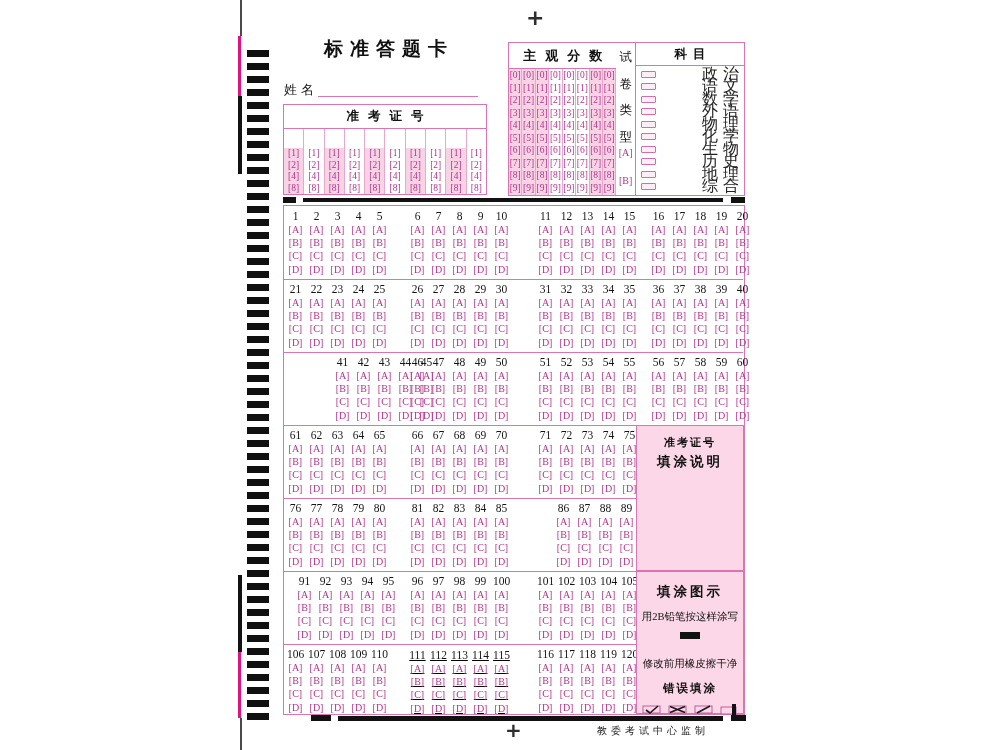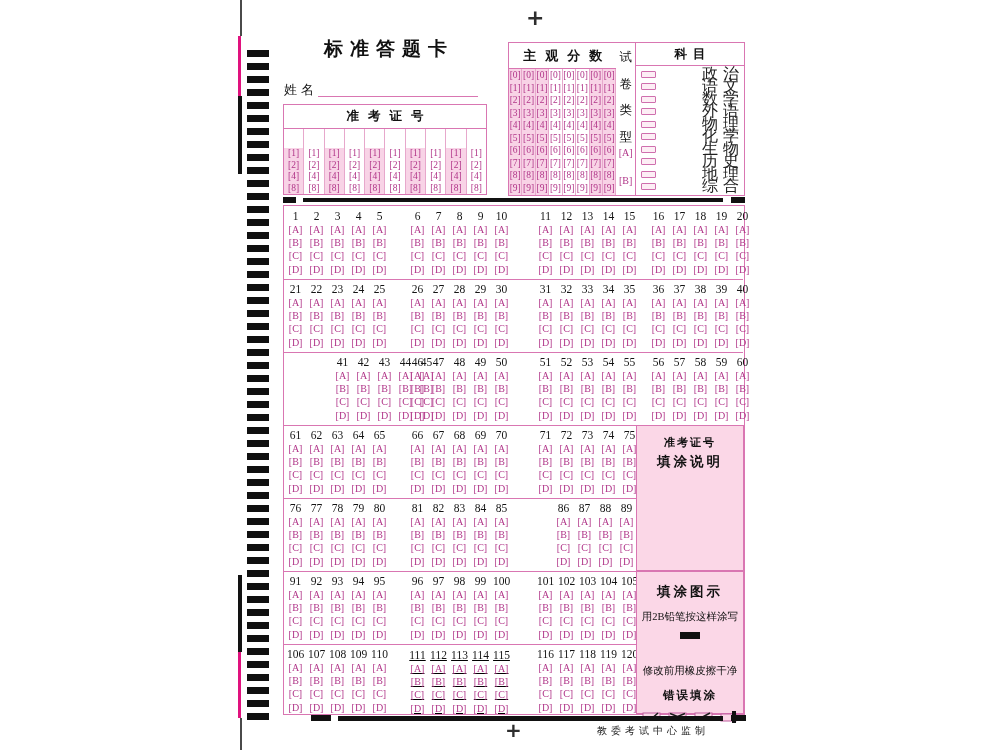--- a/index.html
+++ b/index.html
@@ -1095,21 +1095,21 @@
           </div>
           <div class="qrow qopt">
             <span>[D]</span>
             <span>[D]</span>
             <span>[D]</span>
             <span>[D]</span>
             <span>[D]</span>
           </div>
         </div>
         <div class="hdiv" style="top: 365px; width: 352px;"></div>
-        <div class="qgroup" style="left: 1px; top: 368px;">
+        <div class="qgroup" style="left: 10px; top: 368px;">
           <div class="qrow qnum">
             <span>91</span>
             <span>92</span>
             <span>93</span>
             <span>94</span>
             <span>95</span>
           </div>
           <div class="qrow qopt">
             <span>[A]</span>
             <span>[A]</span>
@@ -1329,21 +1329,21 @@
 
     <div class="instr instr1">
       <div class="i-t1">准考证号</div>
       <div class="i-t2">填涂说明</div>
     </div>
 
     <div class="instr instr2">
       <div class="i-t2" style="margin-top:11px;">填涂图示</div>
       <div class="i-line">用2B铅笔按这样涂写</div>
       <div class="fill-bar"></div>
-      <div class="i-line" style="margin-top:25px;">修改前用橡皮擦干净</div>
+      <div class="i-line" style="margin-top:18px;">修改前用橡皮擦干净</div>
       <div class="i-wrong">错误填涂</div>
       <div class="wrong-row">
         <svg width="19" height="11" viewBox="0 0 19 11">
           <rect x="1" y="2" width="17" height="7" fill="#fbd7e7" stroke="#c05f9f" stroke-width="1"></rect>
           <path d="M4 6 L8 9 L16 2" fill="none" stroke="#1a1a1a" stroke-width="1.6"></path>
         </svg>
         <svg width="19" height="11" viewBox="0 0 19 11">
           <rect x="1" y="2" width="17" height="7" fill="#fbd7e7" stroke="#c05f9f" stroke-width="1"></rect>
           <path d="M2 2.5 L17 8.5 M17 2.5 L2 8.5" stroke="#1a1a1a" stroke-width="1.6"></path>
         </svg>

